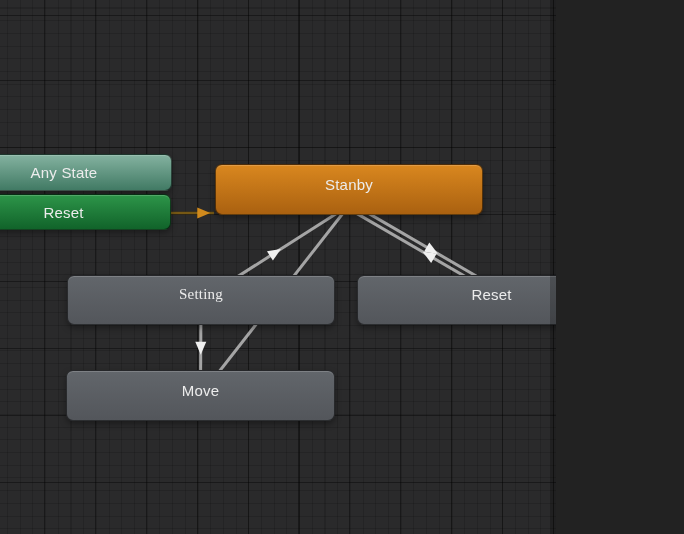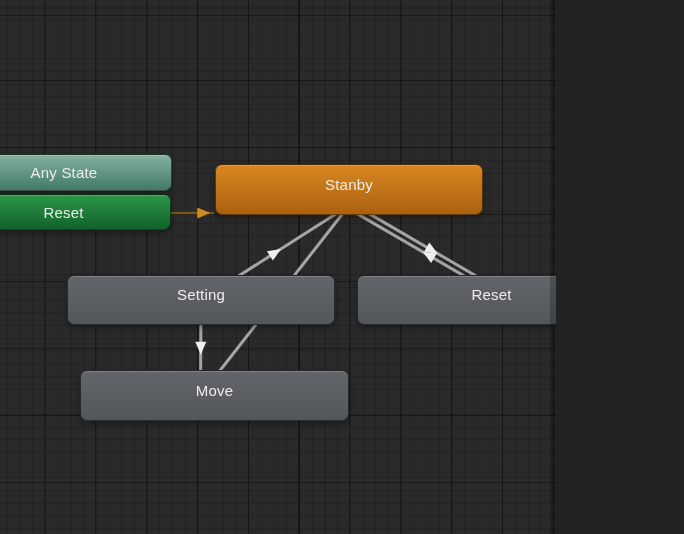--- a/index.html
+++ b/index.html
@@ -85,24 +85,24 @@
   <div id="nodes">
       <div class="node special" style="left: -44px; top: 154px; width: 216px; height: 37px; background: linear-gradient(rgb(132, 178, 160), rgb(65, 122, 100));">
         <span class="label">Any State</span>
       </div>
       <div class="node special" style="left: -44px; top: 194px; width: 215px; height: 36px; background: linear-gradient(rgb(45, 149, 73), rgb(17, 99, 42));">
         <span class="label">Reset</span>
       </div>
       <div class="node state" style="left: 215px; top: 164px; width: 268px; height: 51px; background: linear-gradient(rgb(217, 135, 31), rgb(170, 97, 16));">
         <span class="label">Stanby</span>
       </div>
-      <div class="node state" style="left: 67px; top: 275px; width: 268px; height: 50px; background: linear-gradient(rgb(98, 102, 107), rgb(83, 86, 91));">
+      <div class="node state" style="left: 67px; top: 275px; width: 268px; height: 50px; background: linear-gradient(rgb(98, 102, 107), rgb(83, 86, 91)); font-family: Liberation Serif, serif;">
         <span class="label">Setting</span>
       </div>
       <div class="node state" style="left: 357px; top: 275px; width: 269px; height: 50px; background: linear-gradient(rgb(98, 102, 107), rgb(83, 86, 91));">
         <span class="label">Reset</span>
       </div>
-      <div class="node state" style="left: 80px; top: 370px; width: 269px; height: 51px; background: linear-gradient(rgb(98, 102, 107), rgb(83, 86, 91));">
+      <div class="node state" style="left: 66px; top: 370px; width: 269px; height: 51px; background: linear-gradient(rgb(98, 102, 107), rgb(83, 86, 91));">
         <span class="label">Move</span>
       </div>
     </div>
   <div id="right-shade"></div>
 </div>
 
 </body></html>

